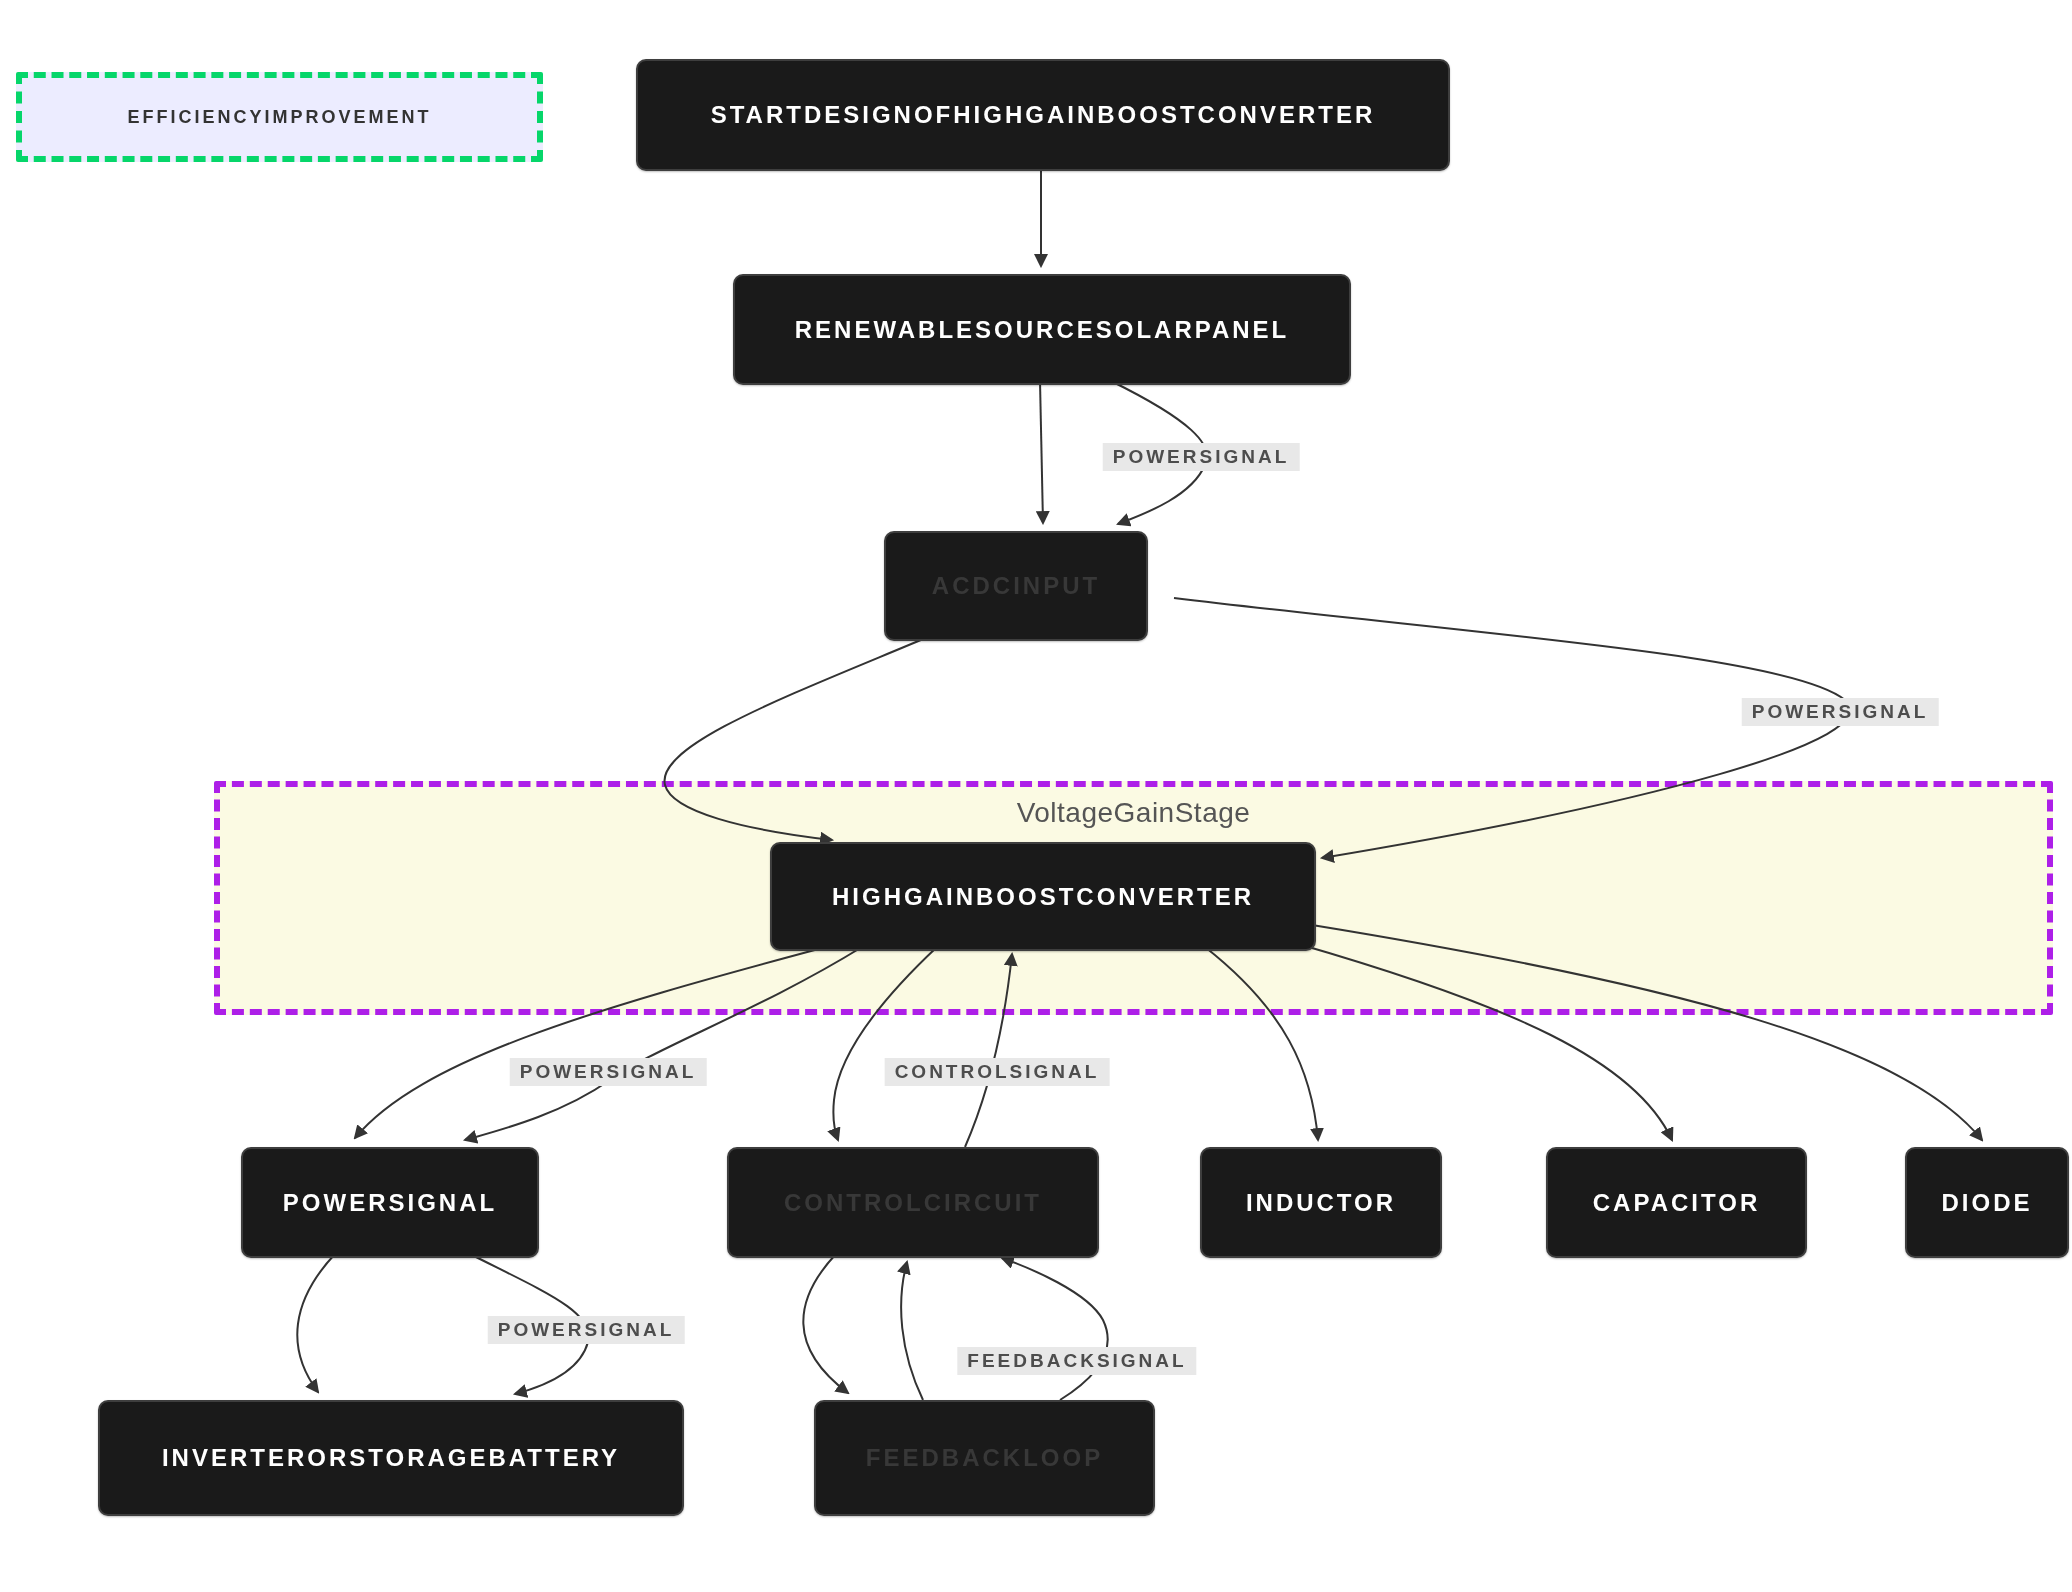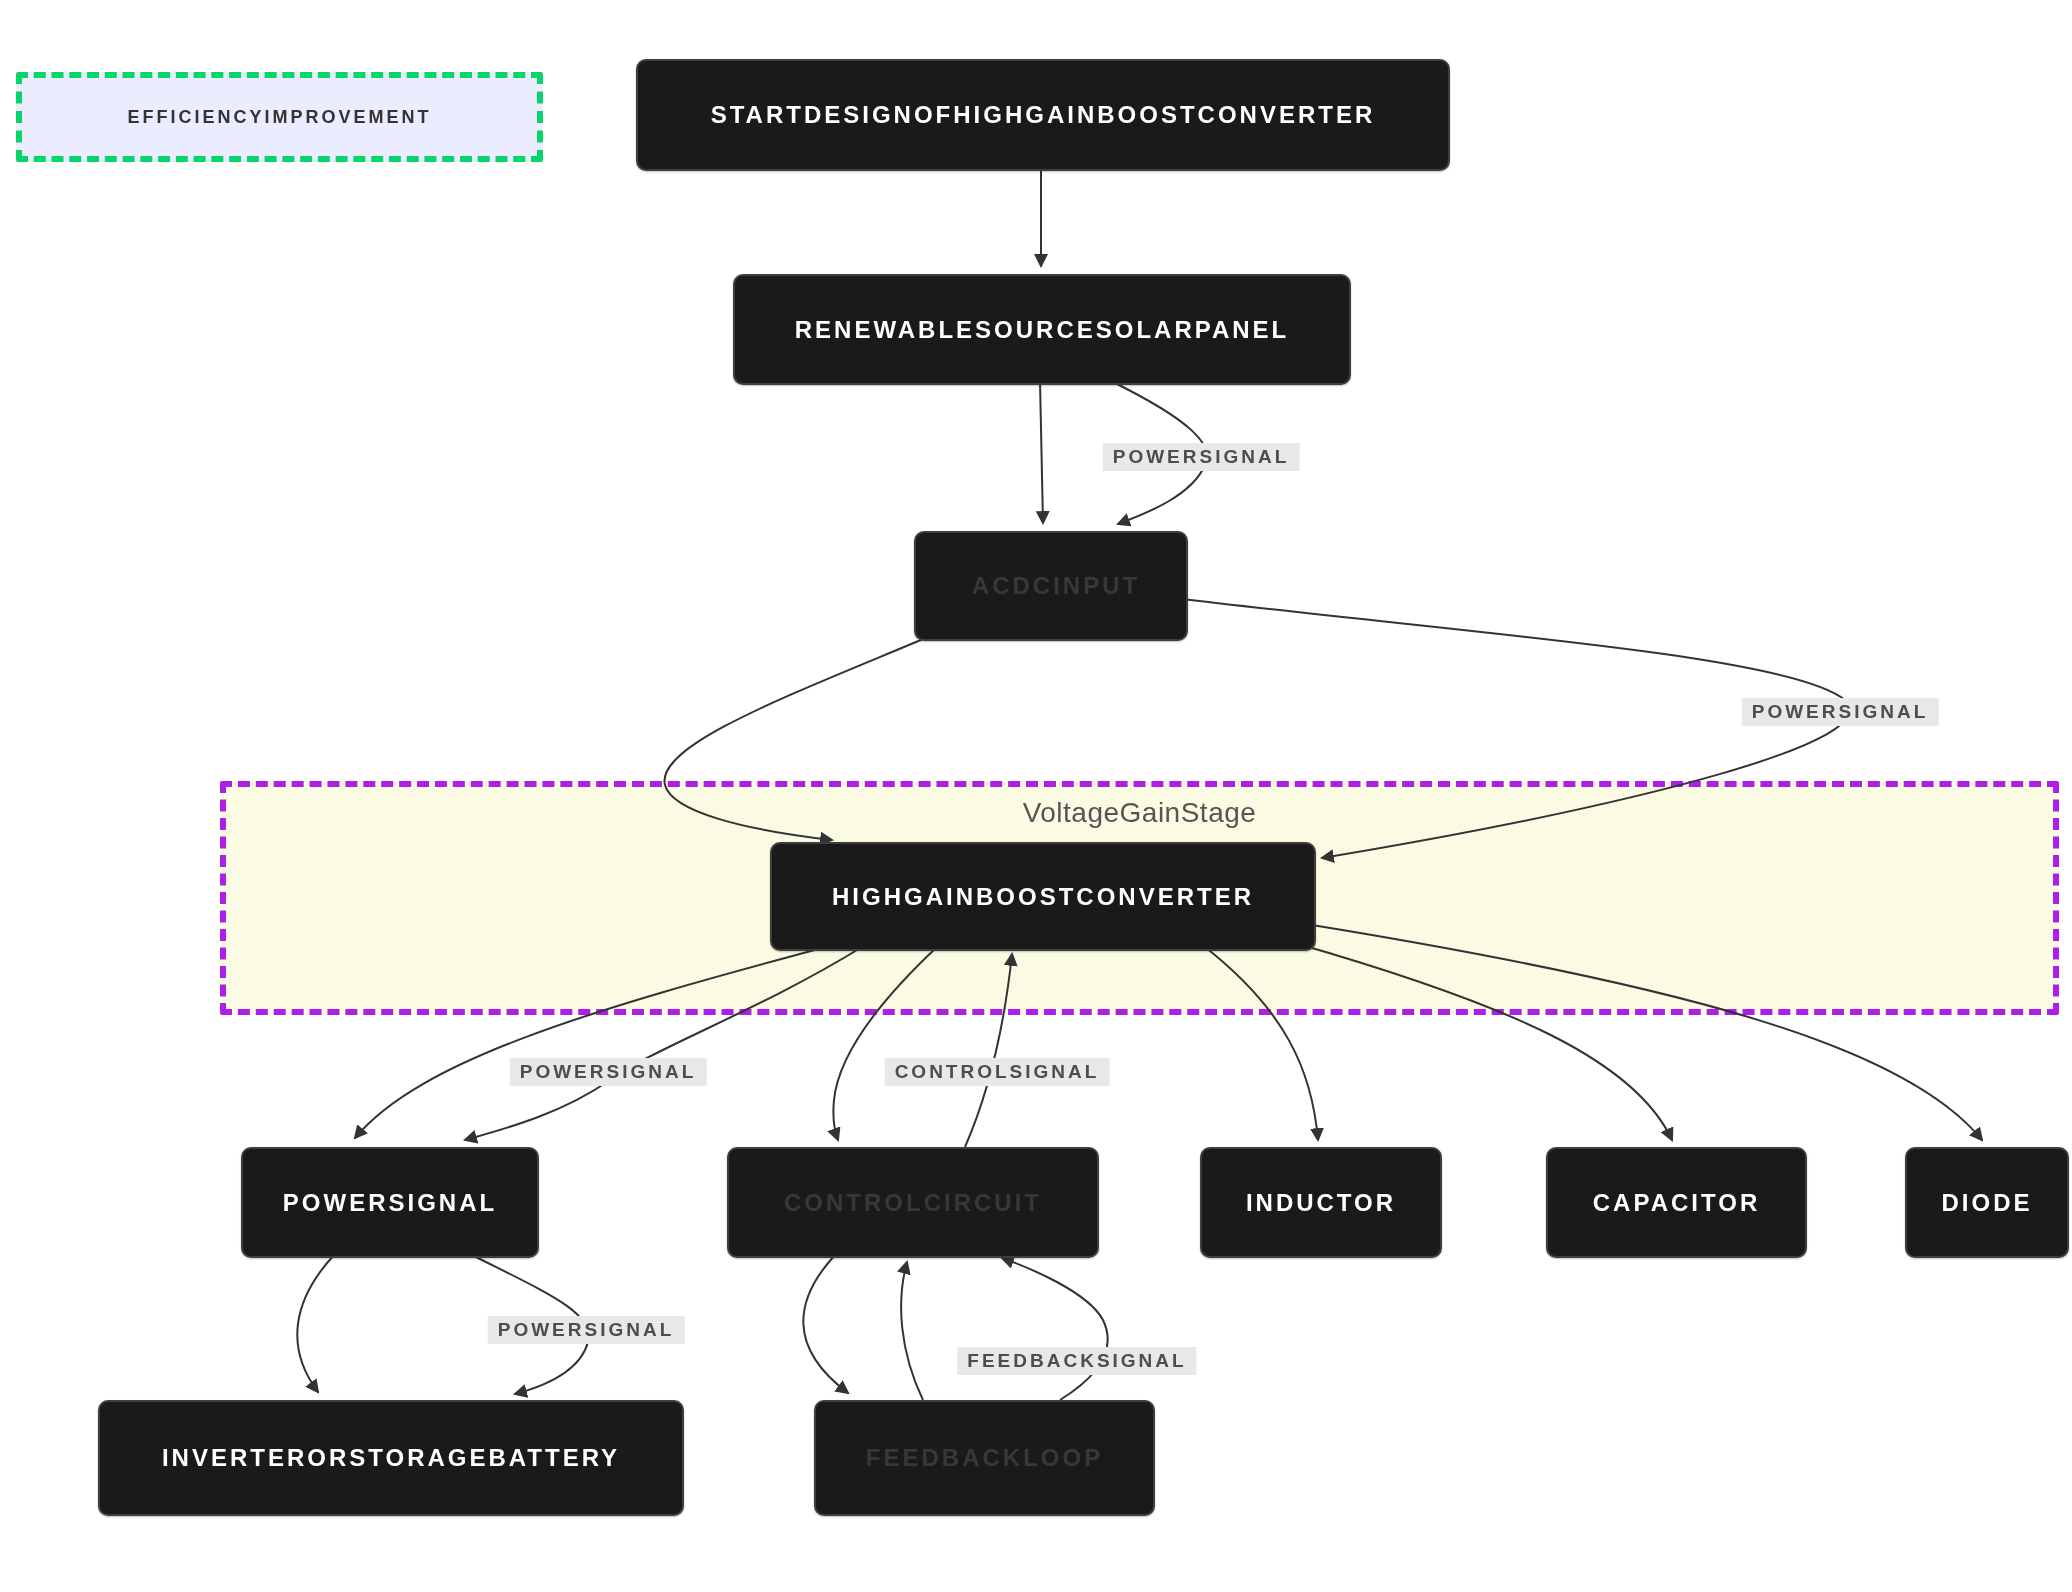--- a/index.html
+++ b/index.html
@@ -71,21 +71,21 @@
     letter-spacing:3px;
     padding:3px 10px;
     white-space:nowrap;
   }
 </style>
 </head>
 <body>
 
 <div id="canvas">
 
-  <div class="subgraph" style="left:220px;top:781px;width:1827px;height:222px;text-align:center;">
+  <div class="subgraph" style="left:214px;top:781px;width:1827px;height:222px;text-align:center;">
     <div class="subgraph-label">VoltageGainStage</div>
   </div>
 
   <svg id="edges" viewBox="0 0 2072 1592" xmlns="http://www.w3.org/2000/svg">
     <defs>
       <marker id="arrow" viewBox="0 0 10 10" refX="8.5" refY="5" markerWidth="7" markerHeight="7" orient="auto-start-reverse">
         <path d="M 0 0 L 10 5 L 0 10 z" fill="#333333"></path>
       </marker>
     </defs>
     <g fill="none" stroke="#333333" stroke-width="2">
@@ -114,21 +114,21 @@
   </div>
 
   <div class="node" style="left:636px;top:59px;width:810px;height:108px;">
     <span>STARTDESIGNOFHIGHGAINBOOSTCONVERTER</span>
   </div>
 
   <div class="node" style="left:733px;top:274px;width:614px;height:107px;">
     <span>RENEWABLESOURCESOLARPANEL</span>
   </div>
 
-  <div class="node dim" style="left:914px;top:531px;width:260px;height:106px;padding-left:10px;">
+  <div class="node dim" style="left:884px;top:531px;width:260px;height:106px;">
     <span>ACDCINPUT</span>
   </div>
 
   <div class="node" style="left:770px;top:842px;width:542px;height:105px;">
     <span>HIGHGAINBOOSTCONVERTER</span>
   </div>
 
   <div class="node" style="left:241px;top:1147px;width:294px;height:107px;">
     <span>POWERSIGNAL</span>
   </div>

